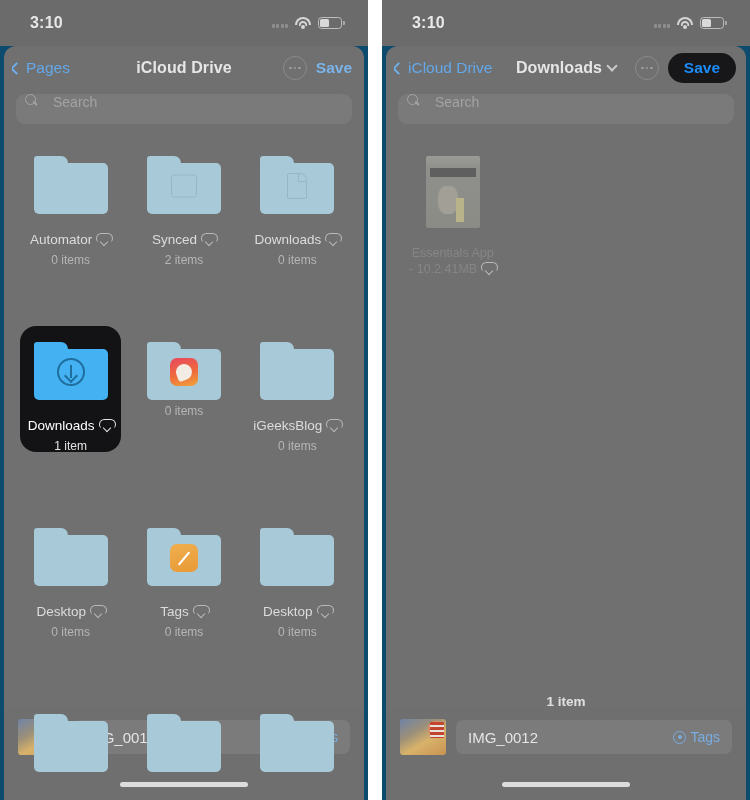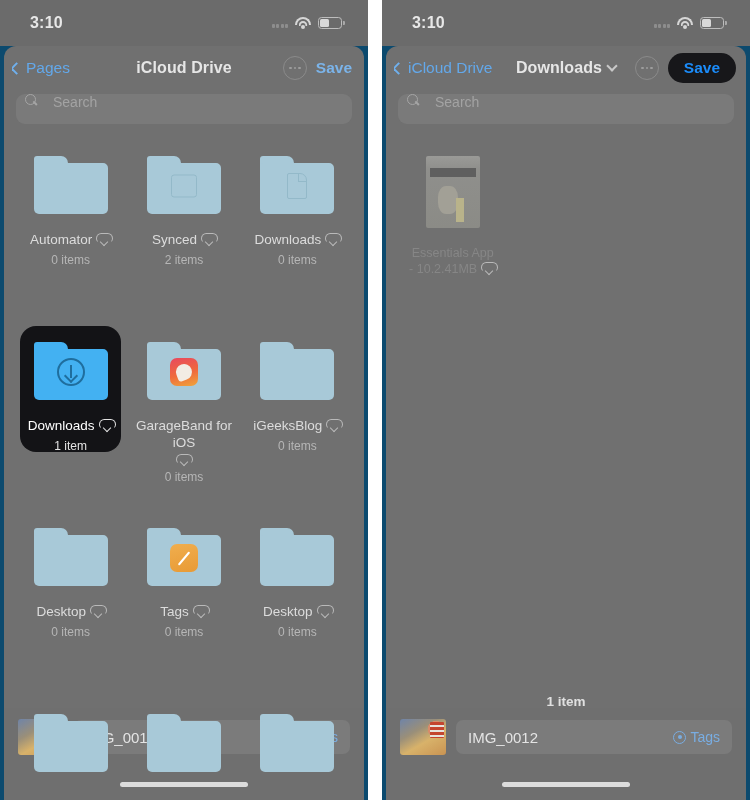--- a/index.html
+++ b/index.html
@@ -463,24 +463,20 @@
         </div>
 
         <div class="cell">
           <div class="folder">
               <div class="tab"></div>
               <div class="body"></div>
               <div class="glyph gl-app garageband">
                 <span class="guitar"></span>
               </div>
             </div>
-          <div class="label-row">
-              <span class="label">GarageBand for iOS</span>
-              <span class="cloud"></span>
-            </div>
           <div class="count">0 items</div>
         </div>
 
         <div class="cell">
           <div class="folder">
               <div class="tab"></div>
               <div class="body"></div>
             </div>
           <div class="label-row">
               <span class="label">iGeeksBlog</span>

